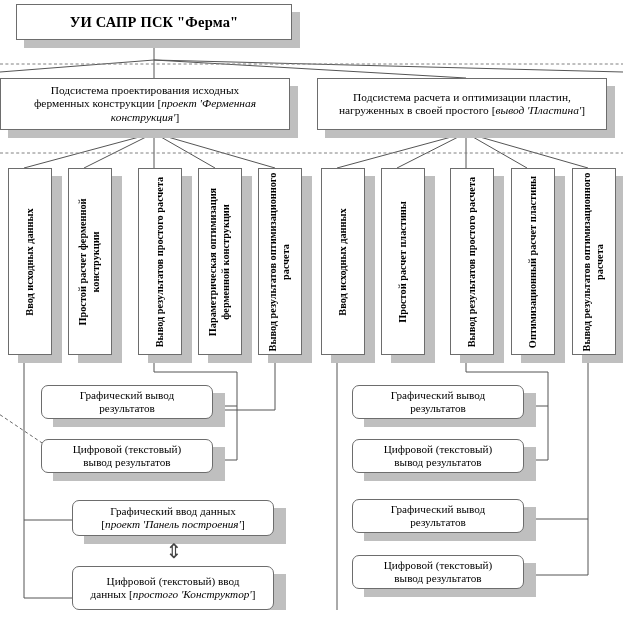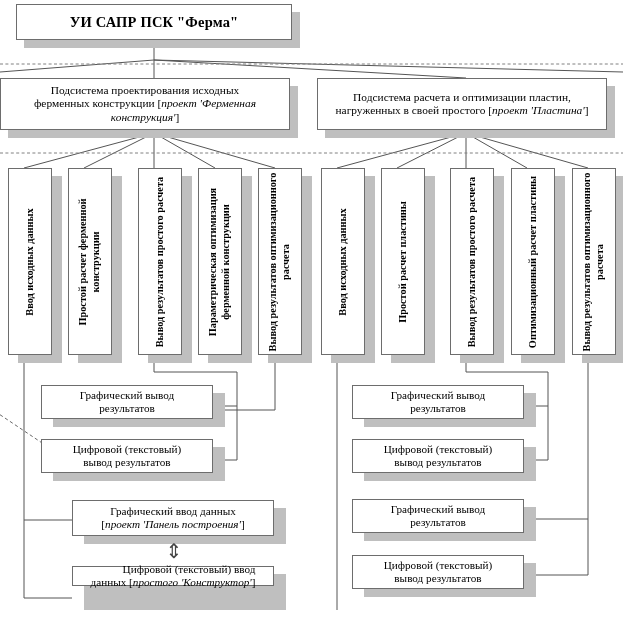--- a/index.html
+++ b/index.html
@@ -71,20 +71,21 @@
     white-space:nowrap;
     font-size:10.3px;
     font-weight:bold;
     text-align:center;
     line-height:1.25;
   }
   .vnode .vtxt.two{ white-space:normal; width:180px; }
   
   .leaf{
     font-size:11.2px;
+    border-radius:7px;
   }
   .leaf i{font-style:italic;}
 </style>
 </head>
 <body>
 
 <div id="canvas">
 
   <svg id="edges" viewBox="0 0 623 622" width="623" height="622">
     <g stroke="#555" stroke-width="1" fill="none">
@@ -160,21 +161,21 @@
     <span class="txt">
       <span>Подсистема проектирования исходных</span><br>
       <span>ферменных конструкции [</span><i>проект 'Ферменная конструкция'</i><span>]</span>
     </span>
   </div>
 
   <div class="shadow" style="left:325px;top:86px;width:290px;height:52px;"></div>
   <div class="node subsys" style="left:317px;top:78px;width:290px;height:52px;">
     <span class="txt">
       <span>Подсистема расчета и оптимизации пластин,</span><br>
-      <span>нагруженных в своей простого [</span><i>проект 'Пластина'</i><span>]</span>
+      <span>нагруженных в своей простого [</span><i>вывод 'Пластина'</i><span>]</span>
     </span>
   </div>
 
   <div class="shadow" style="left:18px;top:176px;width:44px;height:187px;"></div>
   <div class="vnode" style="left:8px;top:168px;width:44px;height:187px;">
     <span class="vtxt two" style="width:180px;">Ввод исходных данных</span>
   </div>
 
   <div class="shadow" style="left:78px;top:176px;width:44px;height:187px;"></div>
   <div class="vnode" style="left:68px;top:168px;width:44px;height:187px;">
@@ -243,21 +244,21 @@
       <span>Графический ввод данных</span><br>
       [<i>проект 'Панель построения'</i>]
     </span>
   </div>
 
   <div style="position:absolute;left:164px;top:539px;width:20px;height:24px;display:flex;align-items:center;justify-content:center;font-size:20px;color:#444;z-index:4;">
     <span>⇕</span>
   </div>
 
   <div class="shadow" style="left:84px;top:574px;width:202px;height:36px;"></div>
-  <div class="node leaf" style="left:72px;top:566px;width:202px;height:20px;text-align:right;">
+  <div class="node leaf" style="left:72px;top:566px;width:202px;height:44px;">
     <span class="txt">
       <span>Цифровой (текстовый) ввод</span><br>
       данных [<i>простого 'Конструктор'</i>]
     </span>
   </div>
 
   <div class="shadow" style="left:364px;top:393px;width:172px;height:34px;"></div>
   <div class="node leaf" style="left:352px;top:385px;width:172px;height:34px;">
     <span class="txt">
       <span>Графический вывод</span><br>

